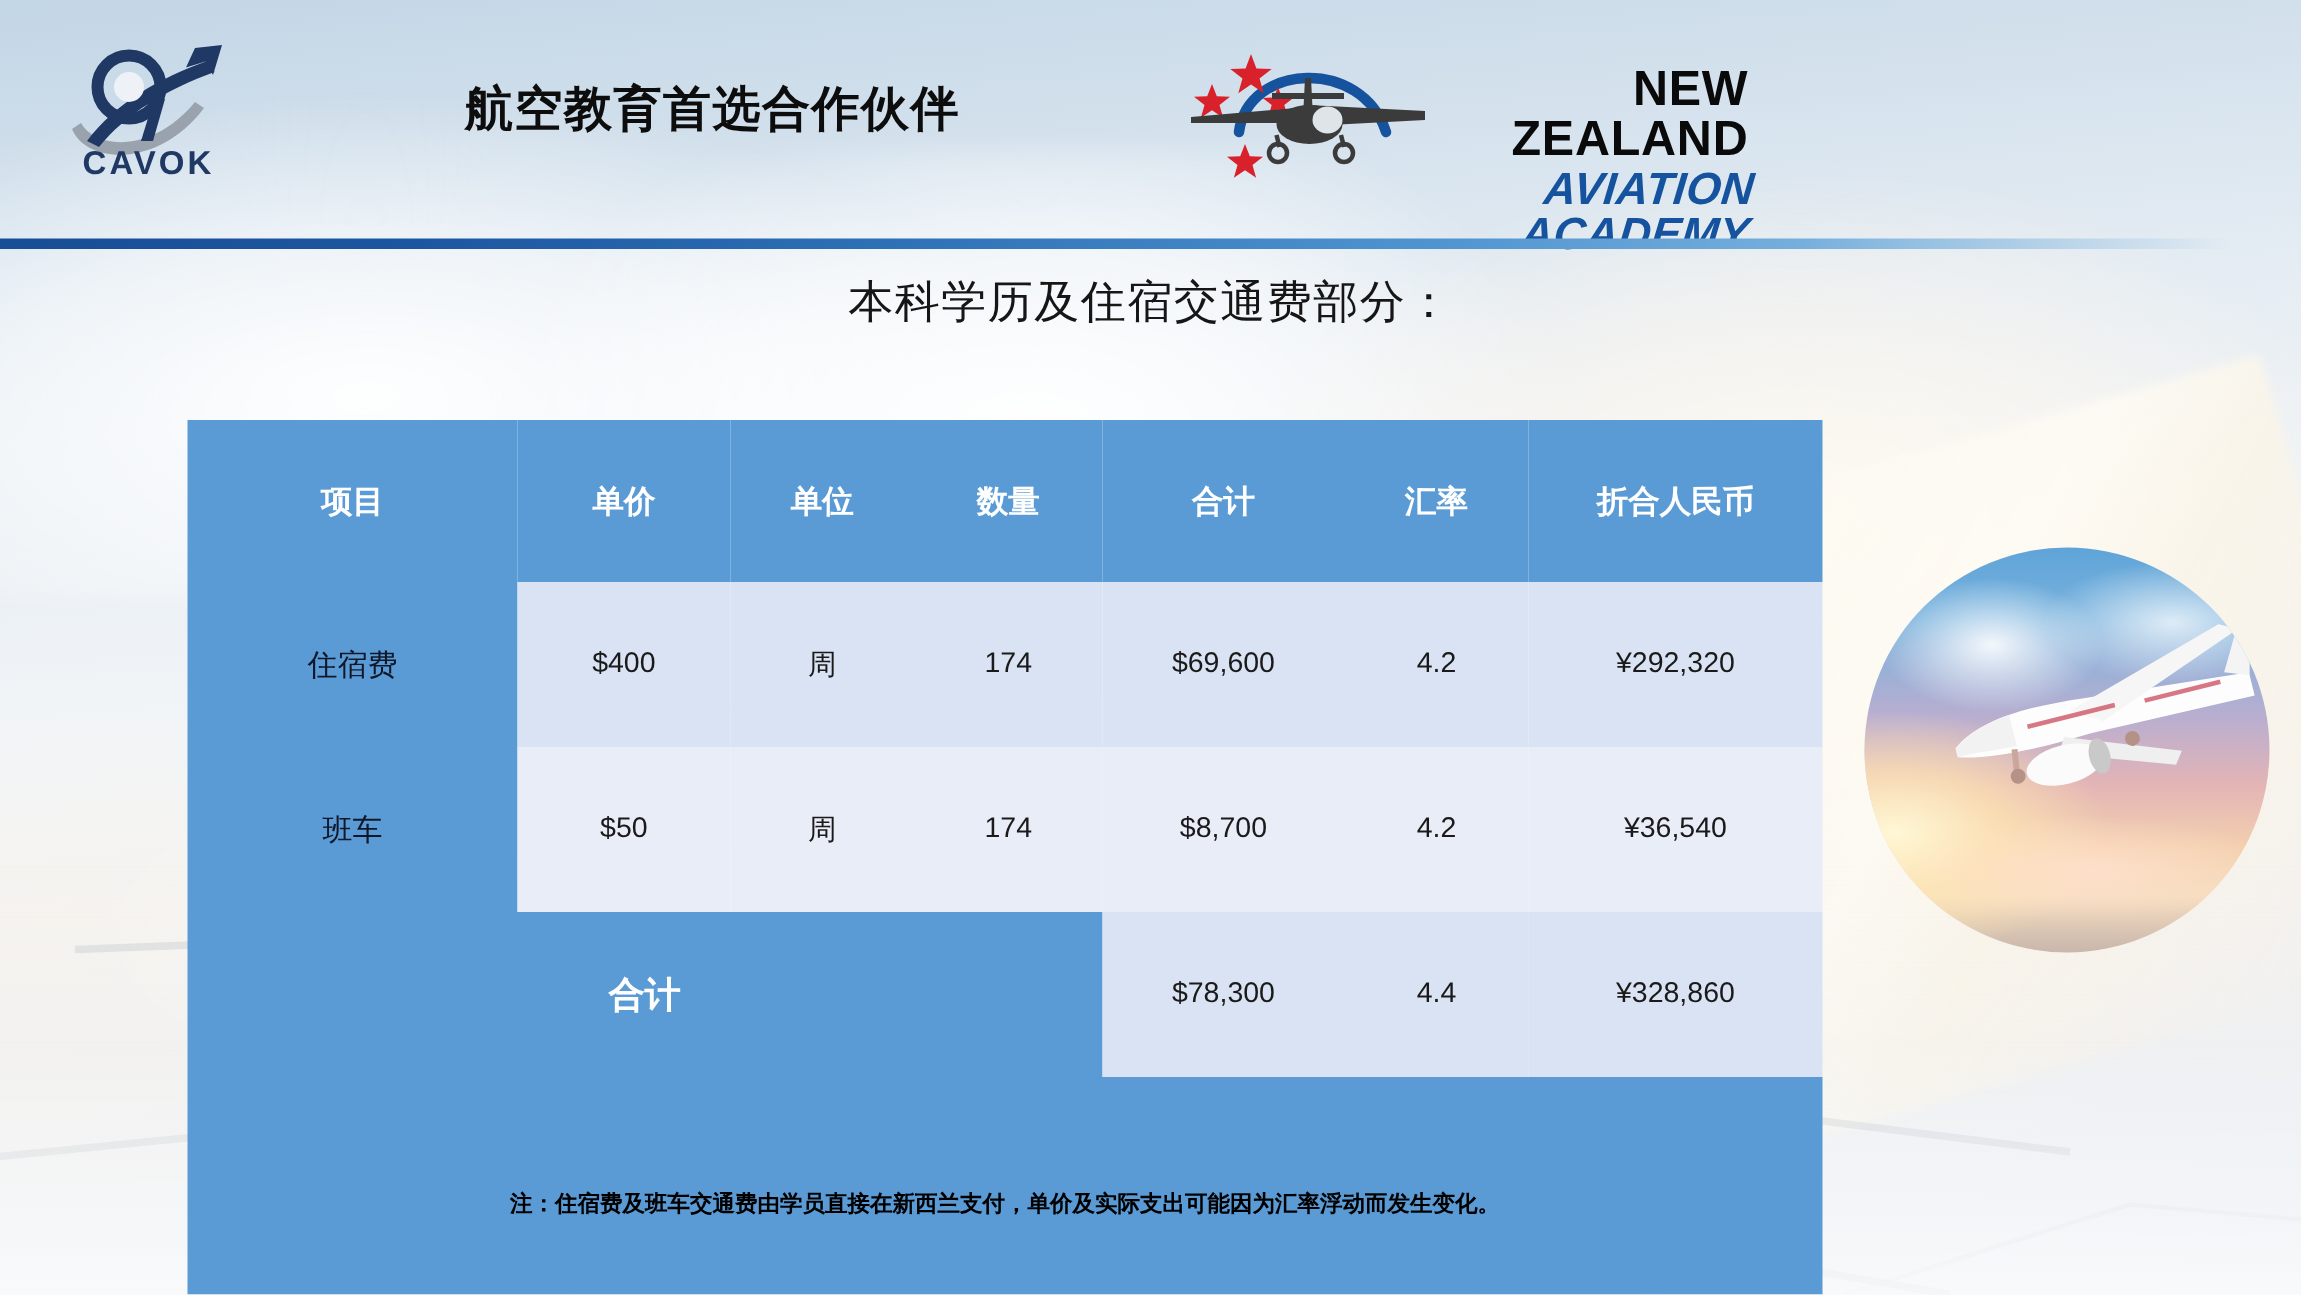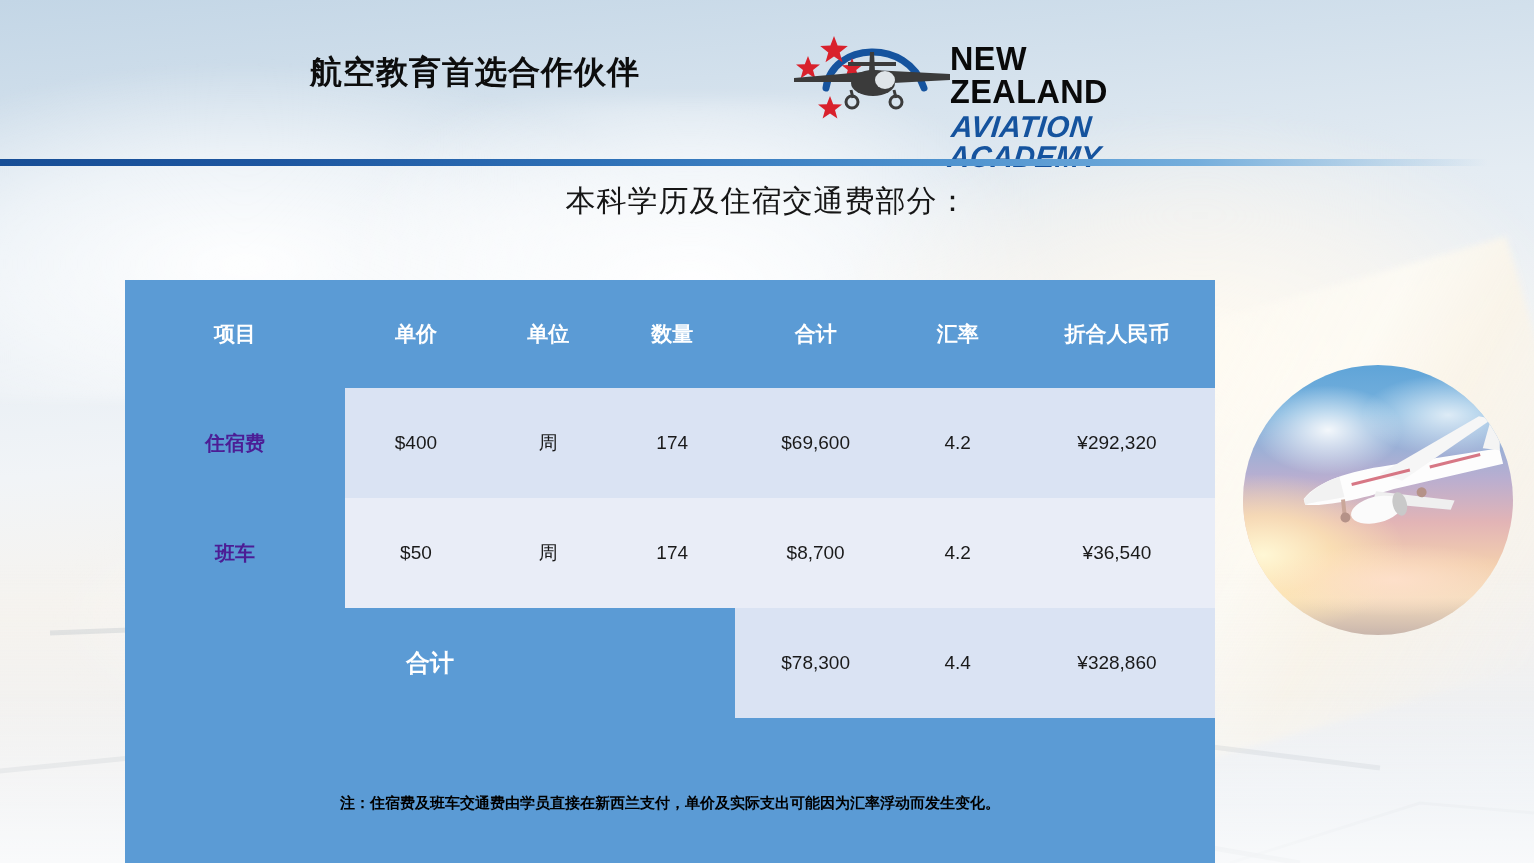--- a/index.html
+++ b/index.html
@@ -93,21 +93,21 @@
     color: #0d0d0d;
     letter-spacing: 1px;
     white-space: nowrap;
   }
   .nzaa-logo {
     position: absolute;
     left: 790px; top: 26px;
     width: 380px; height: 96px;
   }
   .nzaa-mark { position: absolute; left: 0; top: 0; width: 170px; height: 96px; }
-  .nzaa-text { position: absolute; left: 160px; top: 16px; }
+  .nzaa-text { position: absolute; left: 160px; top: 16px; text-align: right; }
   .nzaa-line1 {
     font-size: 33px;
     font-weight: bold;
     color: #0a0a0a;
     letter-spacing: 0.5px;
     line-height: 1;
     font-family: "Liberation Sans", sans-serif;
     transform: scaleX(0.98);
     transform-origin: left center;
   }
@@ -191,23 +191,23 @@
     font-size: 21px;
     font-weight: bold;
     height: 78px;
     border-right: 3px solid #ffffff;
     border-bottom: 3px solid #ffffff;
   }
   .hcell.last { border-right: 0; }
 
   .rowlabel {
     background: #5b9bd5;
-    color: #4c1d95;
+    color: #0f172a;
     font-size: 20px;
-    font-weight: bold;
+    font-weight: normal;
     height: 80px;
     border-right: 3px solid #ffffff;
     border-bottom: 3px solid #ffffff;
   }
   .dcell {
     background: #dae3f3;
     color: #1a1a1a;
     font-size: 19px;
     height: 80px;
     border-right: 3px solid #ffffff;
@@ -273,20 +273,37 @@
       <g stroke="#b9c2ca" stroke-width="3" fill="none" opacity="0.4">
         <path d="M 160 290 L 520 240 L 860 275"></path>
         <path d="M 1230 300 L 1420 240 L 1534 250"></path>
       </g>
     </svg>
   </div>
   <div class="bg-bottom-haze"></div>
 
   <div class="header">
 
+    <div class="cavok-logo">
+      <svg width="110" height="92" viewBox="0 0 110 92">
+
+        <path d="M 4 58 C 14 82 62 84 92 44 L 86 40 C 58 74 20 72 10 54 Z" fill="#9aa3ad"></path>
+
+        <path d="M 14 66 C 34 40 62 24 96 12 L 99 20 C 66 32 40 48 22 70 Z" fill="#1f3864"></path>
+
+        <path d="M 86 4 L 104 2 L 98 22 L 93 13 L 80 17 Z" fill="#1f3864"></path>
+
+        <circle cx="42" cy="30" r="21" fill="none" stroke="#1f3864" stroke-width="8"></circle>
+
+        <path d="M 58 40 L 50 66 L 58 66 L 66 38 Z" fill="#1f3864"></path>
+
+        <circle cx="42" cy="30" r="10" fill="#eef2f6"></circle>
+        <text x="55" y="88" font-family="'Liberation Sans', sans-serif" font-size="22" font-weight="bold" fill="#1f3864" letter-spacing="2" text-anchor="middle">CAVOK</text>
+      </svg>
+    </div>
 
     <div class="header-title">航空教育首选合作伙伴</div>
 
     <div class="nzaa-logo">
       <div class="nzaa-mark">
         <svg width="170" height="96" viewBox="0 0 170 96">
 
           <path d="M 36 62 C 42 16 118 12 134 62" fill="none" stroke="#15539e" stroke-width="7" stroke-linecap="round"></path>
 
           <g fill="#d9212c">

